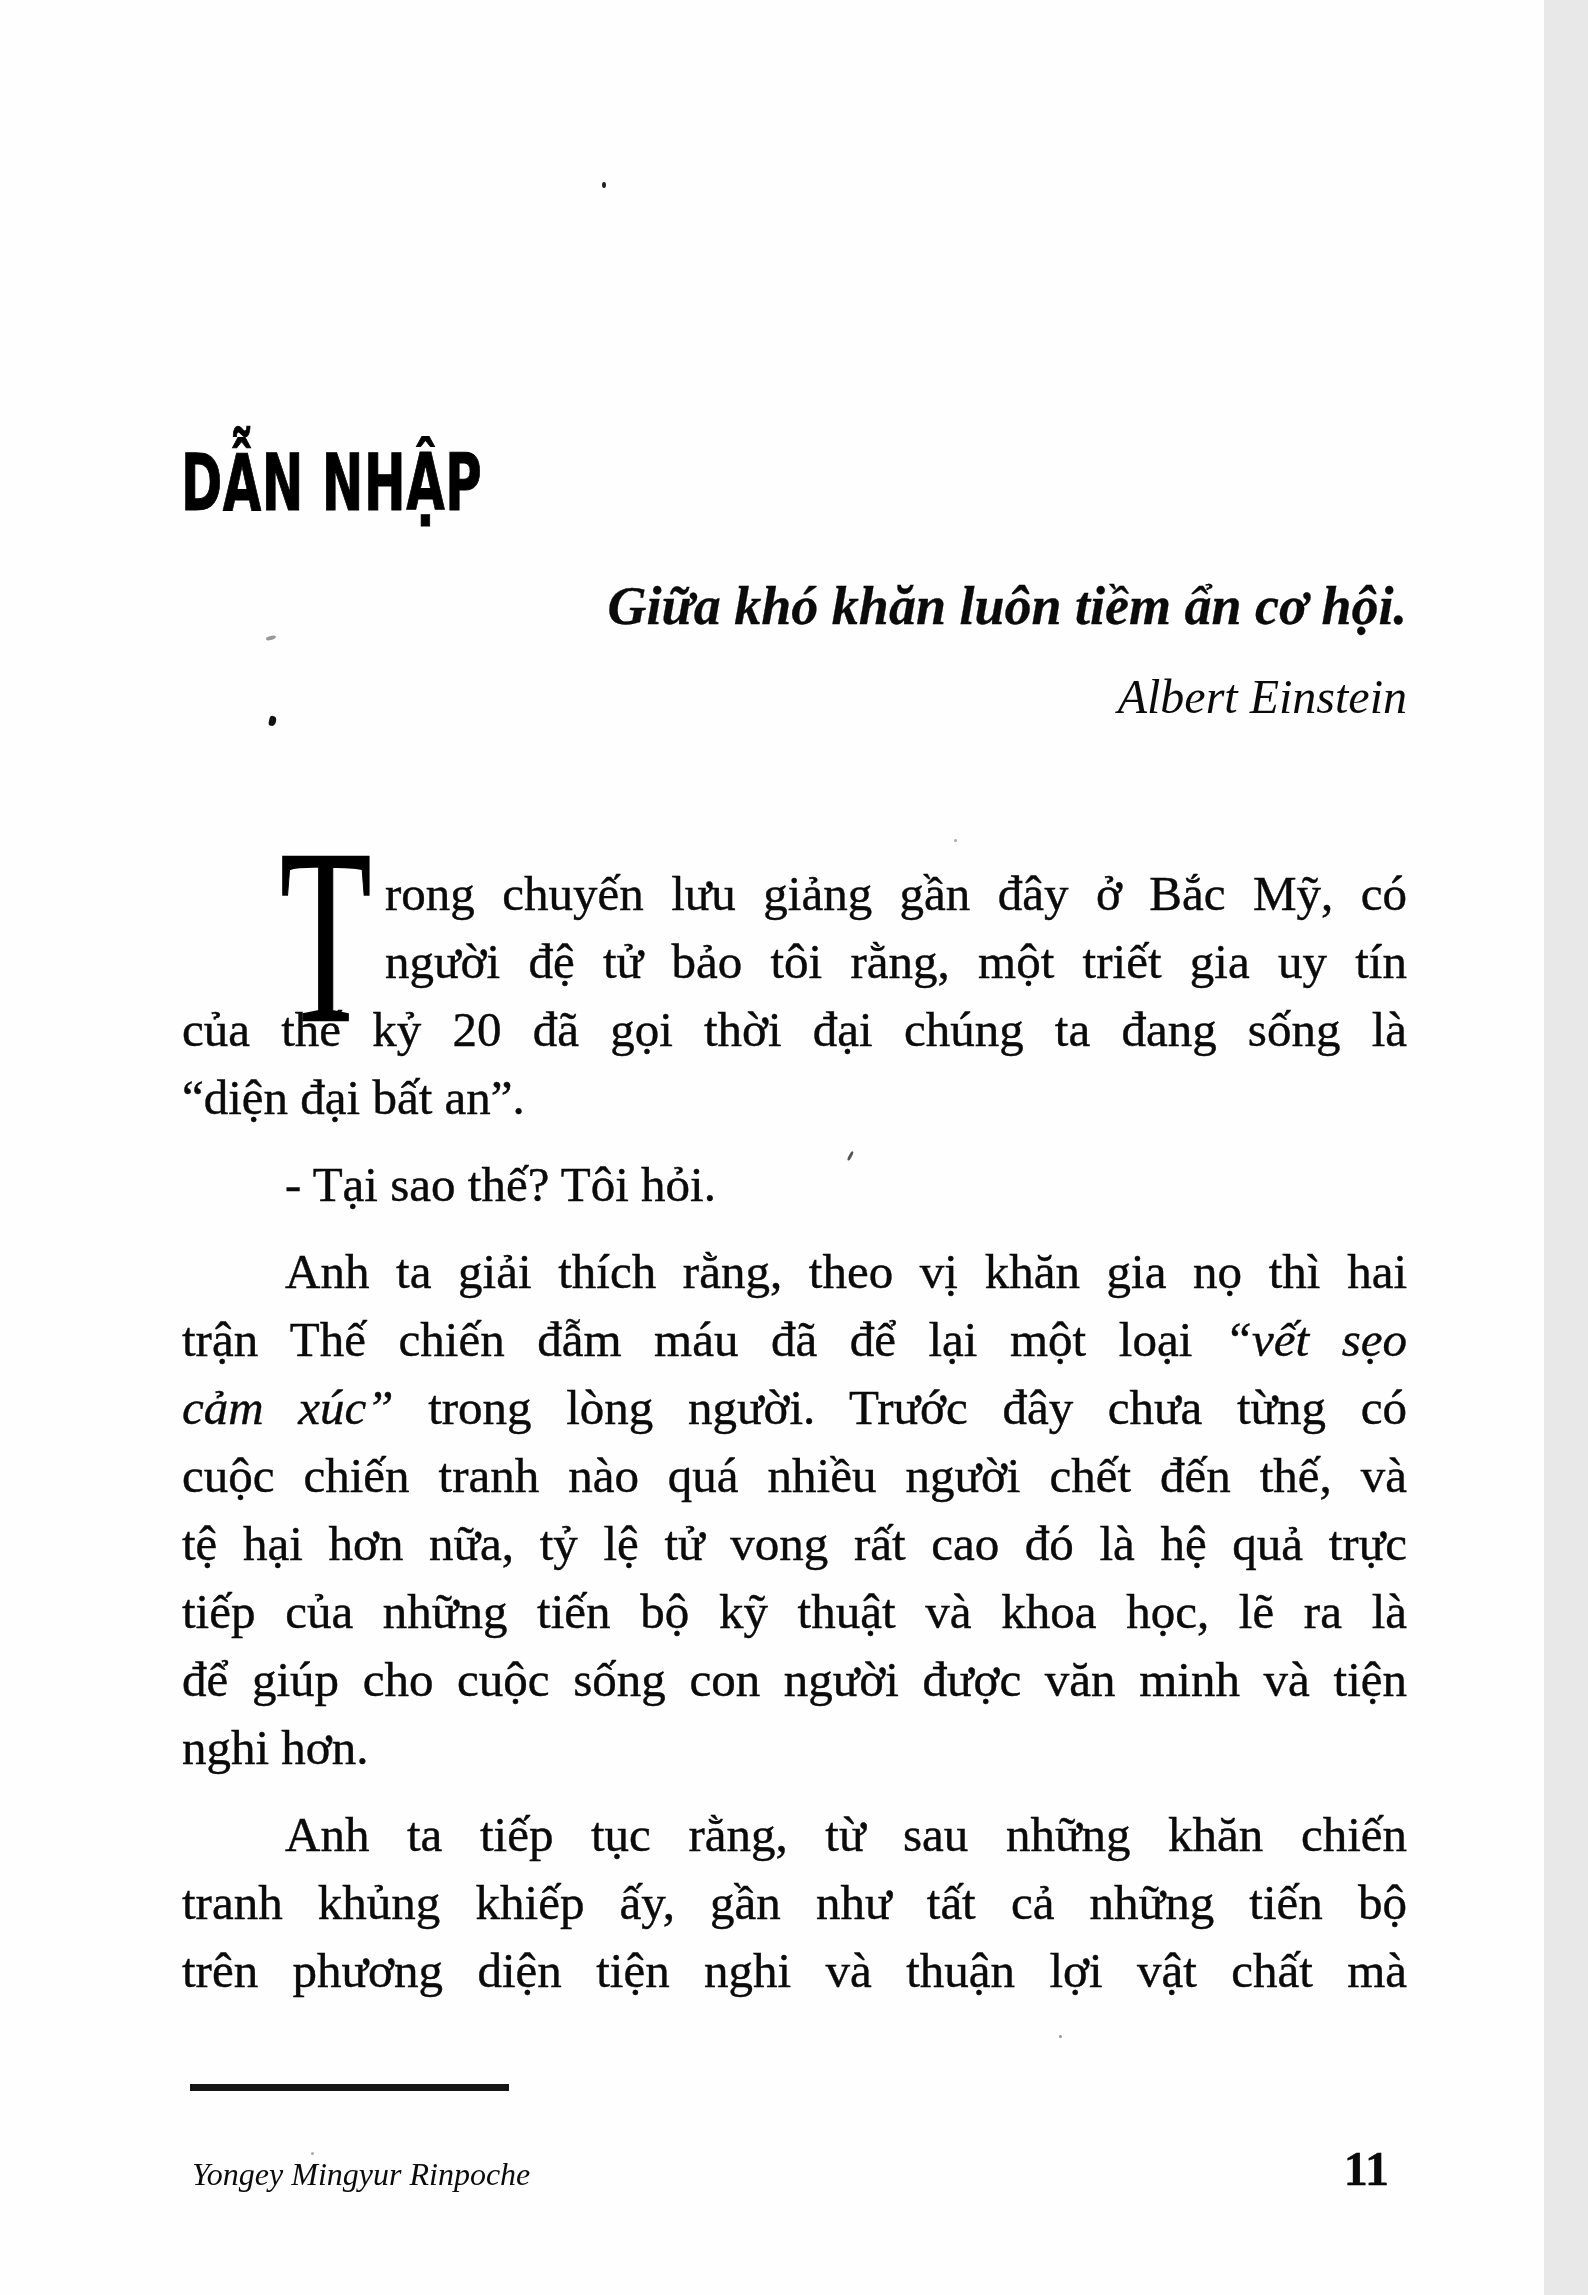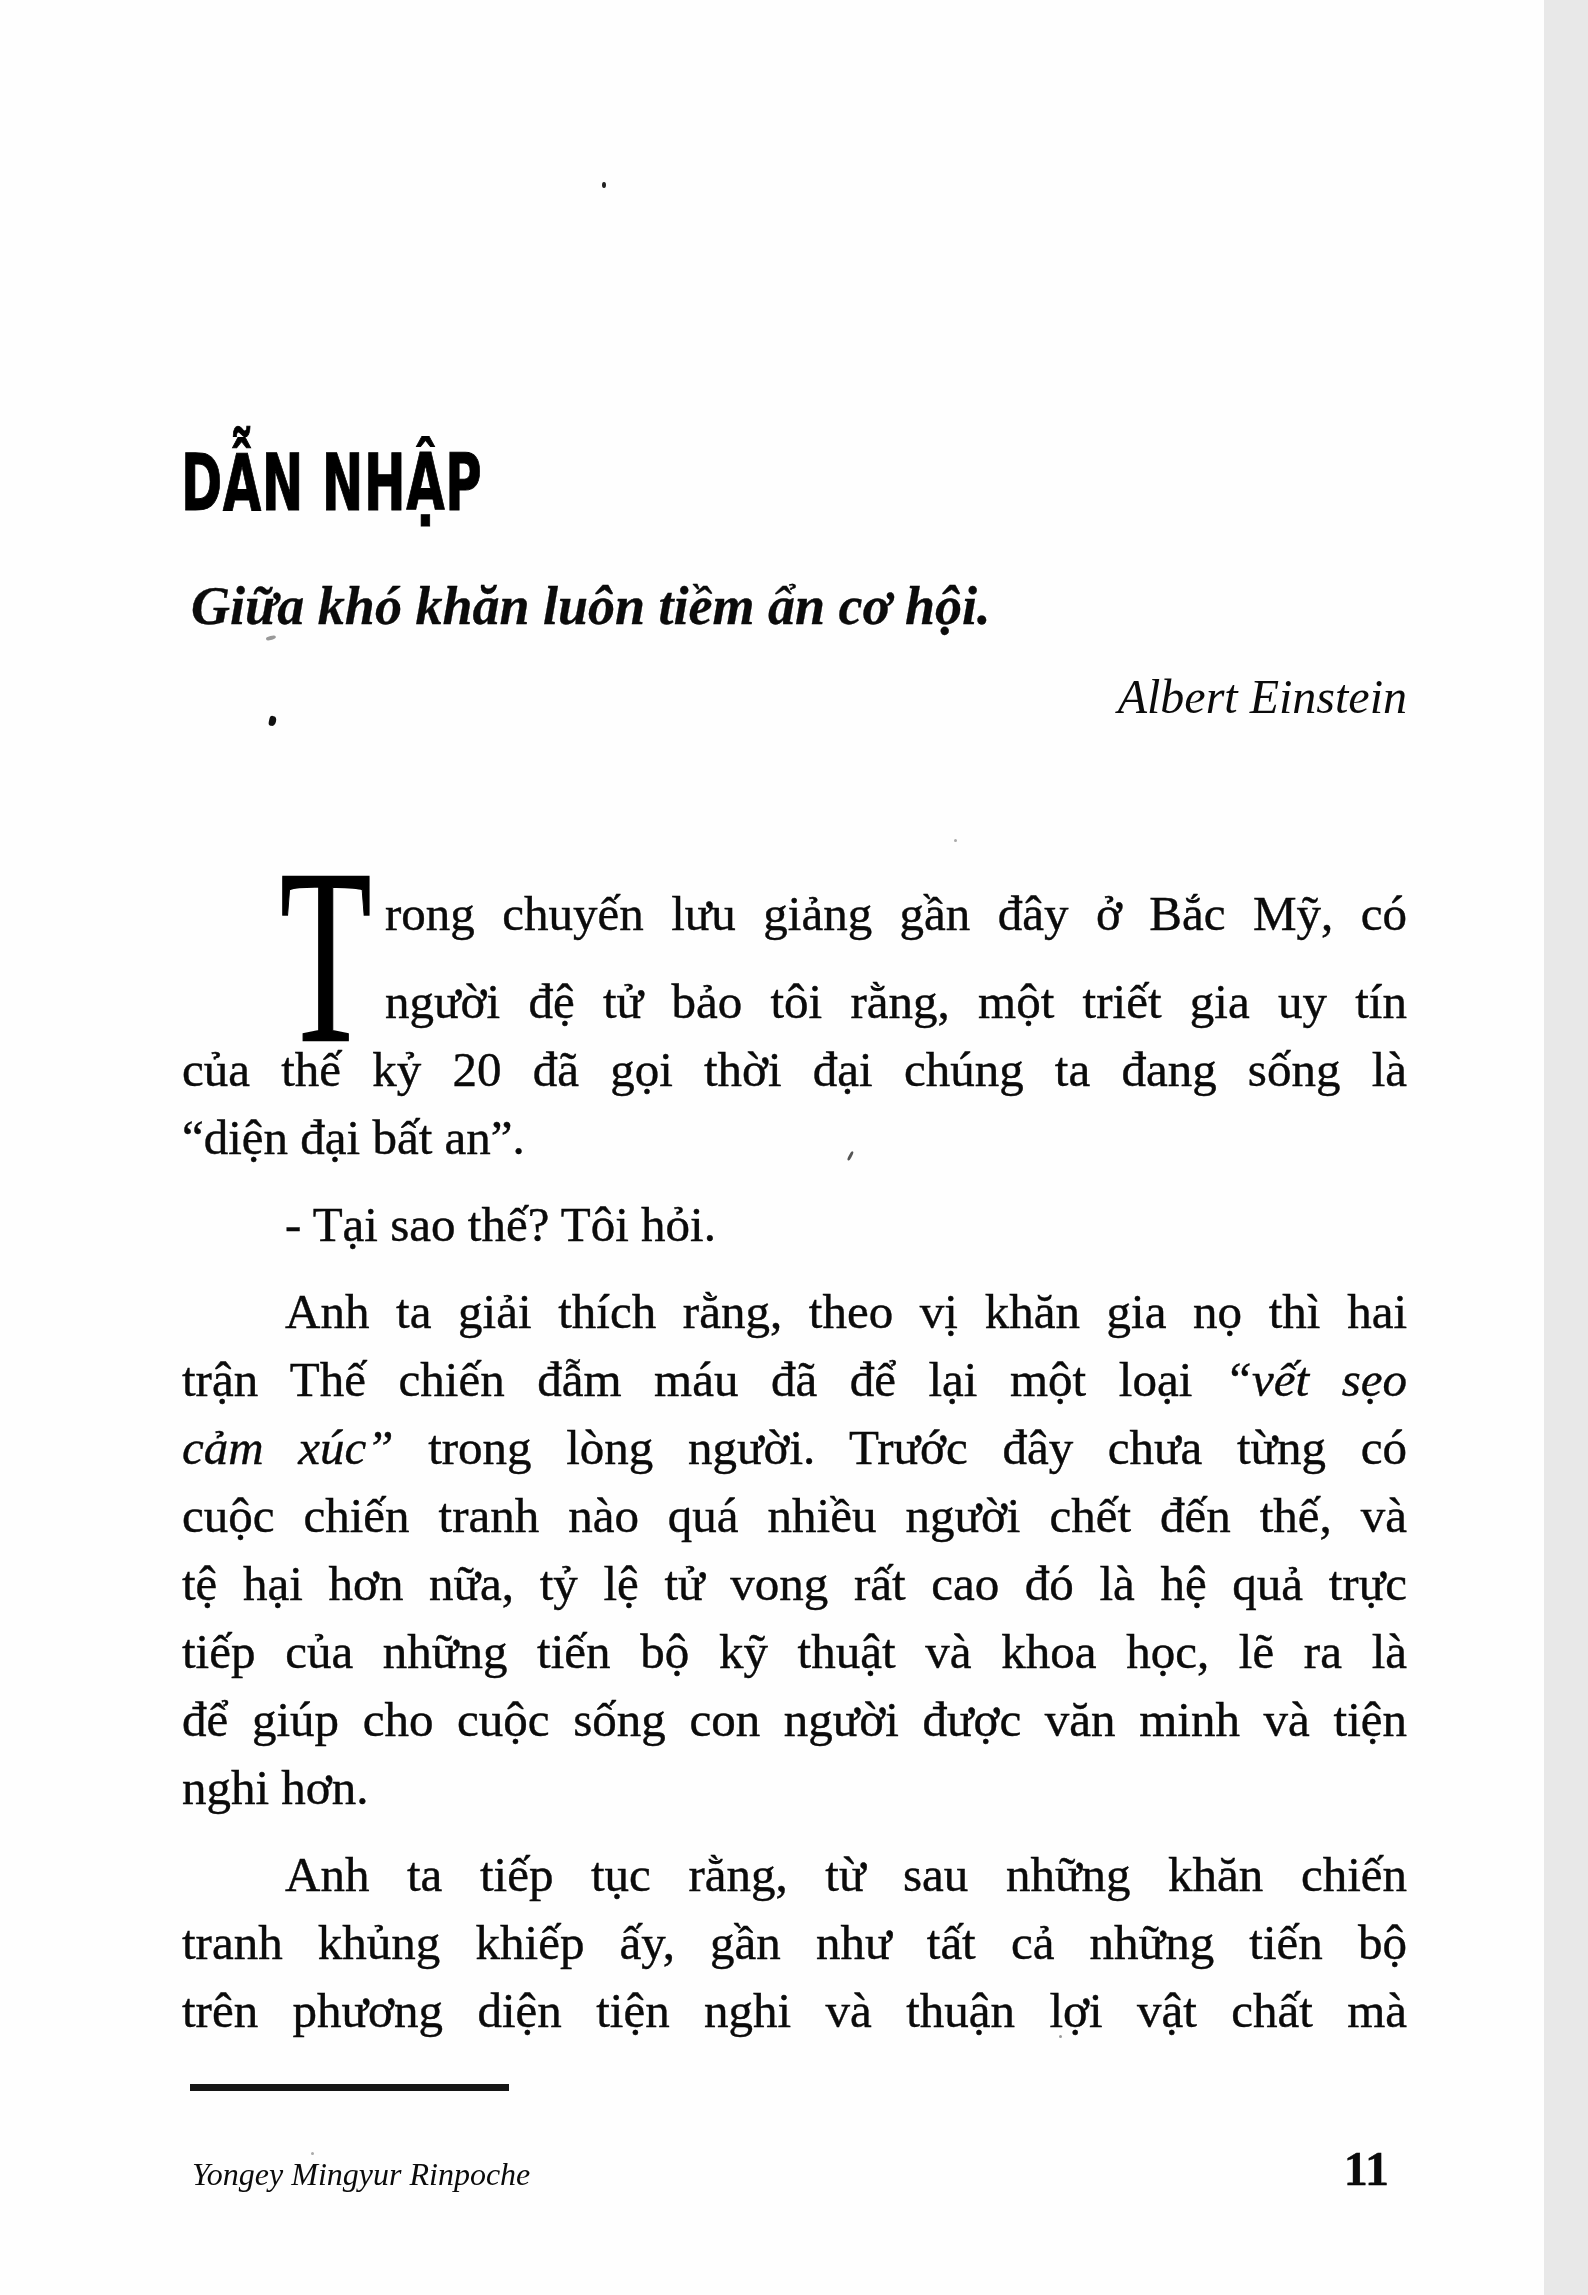--- a/index.html
+++ b/index.html
@@ -26,23 +26,24 @@
     white-space: nowrap;
     transform: scaleX(0.63);
     transform-origin: left top;
     -webkit-text-stroke: 1px #000;
     color: #000;
   }
 
   
   .quote {
     position: absolute;
-    left: 191px;
+    left: 182px;
     top: 572px;
     width: 1225px;
+    text-align: right;
     font-size: 54px;
     line-height: 68px;
     font-weight: 700;
     font-style: italic;
     -webkit-text-stroke: 0.3px #000;
     white-space: nowrap;
   }
   .author {
     position: absolute;
     left: 182px;
@@ -62,21 +63,21 @@
     top: 860px;
     width: 1225px;
     font-size: 49px;
     line-height: 68px;
     -webkit-text-stroke: 0.4px #050505;
   }
   .para { position: relative; margin-bottom: 19px; }
   .line { text-align: justify; text-align-last: justify; }
   .line.end { text-align-last: auto; }
   .line.ind { text-indent: 103px; }
-  .line.dc  { padding-left: 203px; margin-top: 20px; }
+  .line.dc  { padding-left: 203px; }
   .line i { }
 
   .dropcap {
     position: absolute;
     left: 98px;
     top: -49px;
     font-size: 250px;
     line-height: 250px;
     transform: scaleX(0.6);
     transform-origin: left top;

